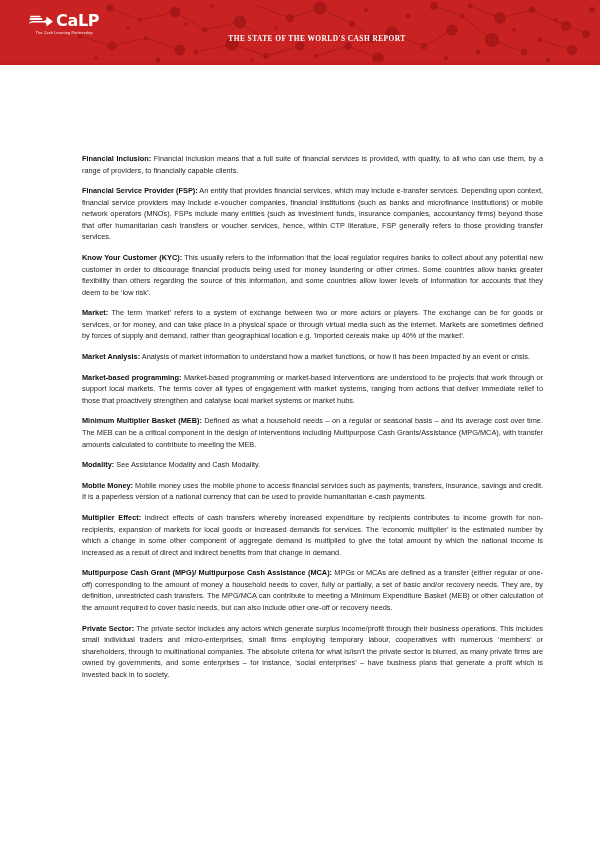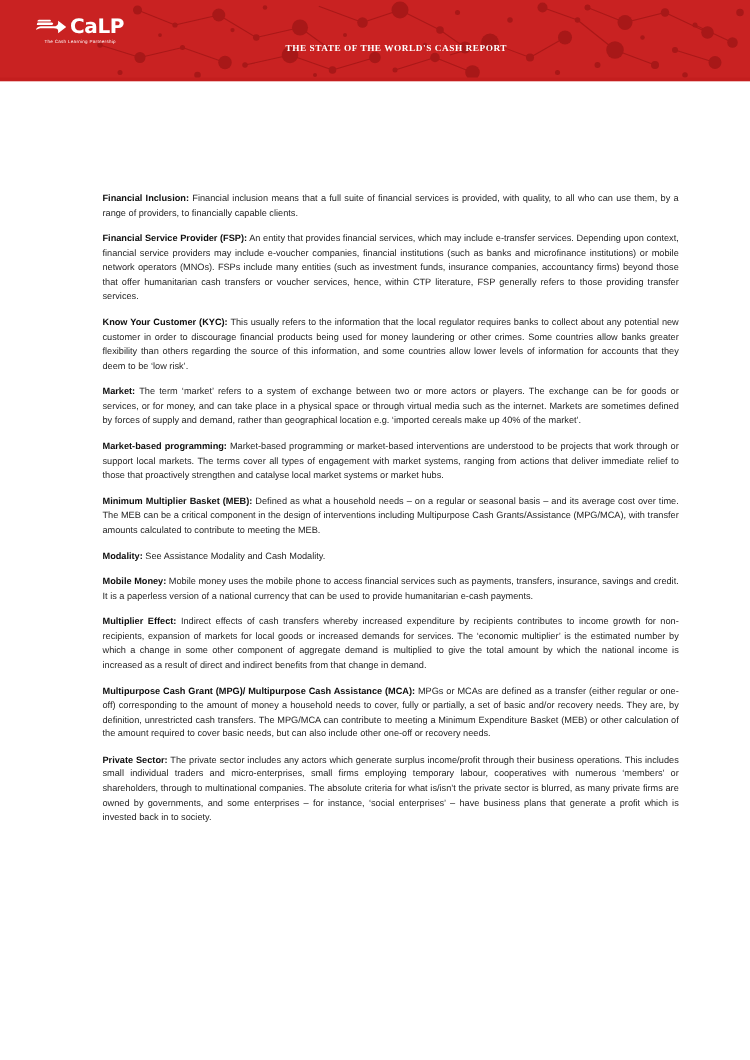--- a/index.html
+++ b/index.html
@@ -220,20 +220,21 @@
     <span>THE STATE OF THE WORLD'S CASH REPORT</span>
   </div>
 </div>
 
 <div class="page">
   <div class="content" id="entries">
       <p class="para"><span class="term">Financial Inclusion:</span><span> Financial inclusion means that a full suite of financial services is provided, with quality, to all who can use them, by a range of providers, to financially capable clients.</span></p>
       <p class="para"><span class="term">Financial Service Provider (FSP):</span><span> An entity that provides financial services, which may include e-transfer services. Depending upon context, financial service providers may include e-voucher companies, financial institutions (such as banks and microfinance institutions) or mobile network operators (MNOs). FSPs include many entities (such as investment funds, insurance companies, accountancy firms) beyond those that offer humanitarian cash transfers or voucher services, hence, within CTP literature, FSP generally refers to those providing transfer services.</span></p>
       <p class="para"><span class="term">Know Your Customer (KYC):</span><span> This usually refers to the information that the local regulator requires banks to collect about any potential new customer in order to discourage financial products being used for money laundering or other crimes. Some countries allow banks greater flexibility than others regarding the source of this information, and some countries allow lower levels of information for accounts that they deem to be ‘low risk’.</span></p>
       <p class="para"><span class="term">Market:</span><span> The term ‘market’ refers to a system of exchange between two or more actors or players. The exchange can be for goods or services, or for money, and can take place in a physical space or through virtual media such as the internet. Markets are sometimes defined by forces of supply and demand, rather than geographical location e.g. ‘imported cereals make up 40% of the market’.</span></p>
+      <p class="para"><span class="term">Market Analysis:</span><span> Analysis of market information to understand how a market functions, or how it has been impacted by an event or crisis.</span></p>
       <p class="para"><span class="term">Market-based programming:</span><span> Market-based programming or market-based interventions are understood to be projects that work through or support local markets. The terms cover all types of engagement with market systems, ranging from actions that deliver immediate relief to those that proactively strengthen and catalyse local market systems or market hubs.</span></p>
       <p class="para"><span class="term">Minimum Multiplier Basket (MEB):</span><span> Defined as what a household needs – on a regular or seasonal basis – and its average cost over time. The MEB can be a critical component in the design of interventions including Multipurpose Cash Grants/Assistance (MPG/MCA), with transfer amounts calculated to contribute to meeting the MEB.</span></p>
       <p class="para"><span class="term">Modality:</span><span> See Assistance Modality and Cash Modality.</span></p>
       <p class="para"><span class="term">Mobile Money:</span><span> Mobile money uses the mobile phone to access financial services such as payments, transfers, insurance, savings and credit. It is a paperless version of a national currency that can be used to provide humanitarian e-cash payments.</span></p>
       <p class="para"><span class="term">Multiplier Effect:</span><span> Indirect effects of cash transfers whereby increased expenditure by recipients contributes to income growth for non-recipients, expansion of markets for local goods or increased demands for services. The ‘economic multiplier’ is the estimated number by which a change in some other component of aggregate demand is multiplied to give the total amount by which the national income is increased as a result of direct and indirect benefits from that change in demand.</span></p>
       <p class="para"><span class="term">Multipurpose Cash Grant (MPG)/ Multipurpose Cash Assistance (MCA):</span><span> MPGs or MCAs are defined as a transfer (either regular or one-off) corresponding to the amount of money a household needs to cover, fully or partially, a set of basic and/or recovery needs. They are, by definition, unrestricted cash transfers. The MPG/MCA can contribute to meeting a Minimum Expenditure Basket (MEB) or other calculation of the amount required to cover basic needs, but can also include other one-off or recovery needs.</span></p>
       <p class="para"><span class="term">Private Sector:</span><span> The private sector includes any actors which generate surplus income/profit through their business operations. This includes small individual traders and micro-enterprises, small firms employing temporary labour, cooperatives with numerous ‘members’ or shareholders, through to multinational companies. The absolute criteria for what is/isn’t the private sector is blurred, as many private firms are owned by governments, and some enterprises – for instance, ‘social enterprises’ – have business plans that generate a profit which is invested back in to society.</span></p>
     </div>
 
 </div>

